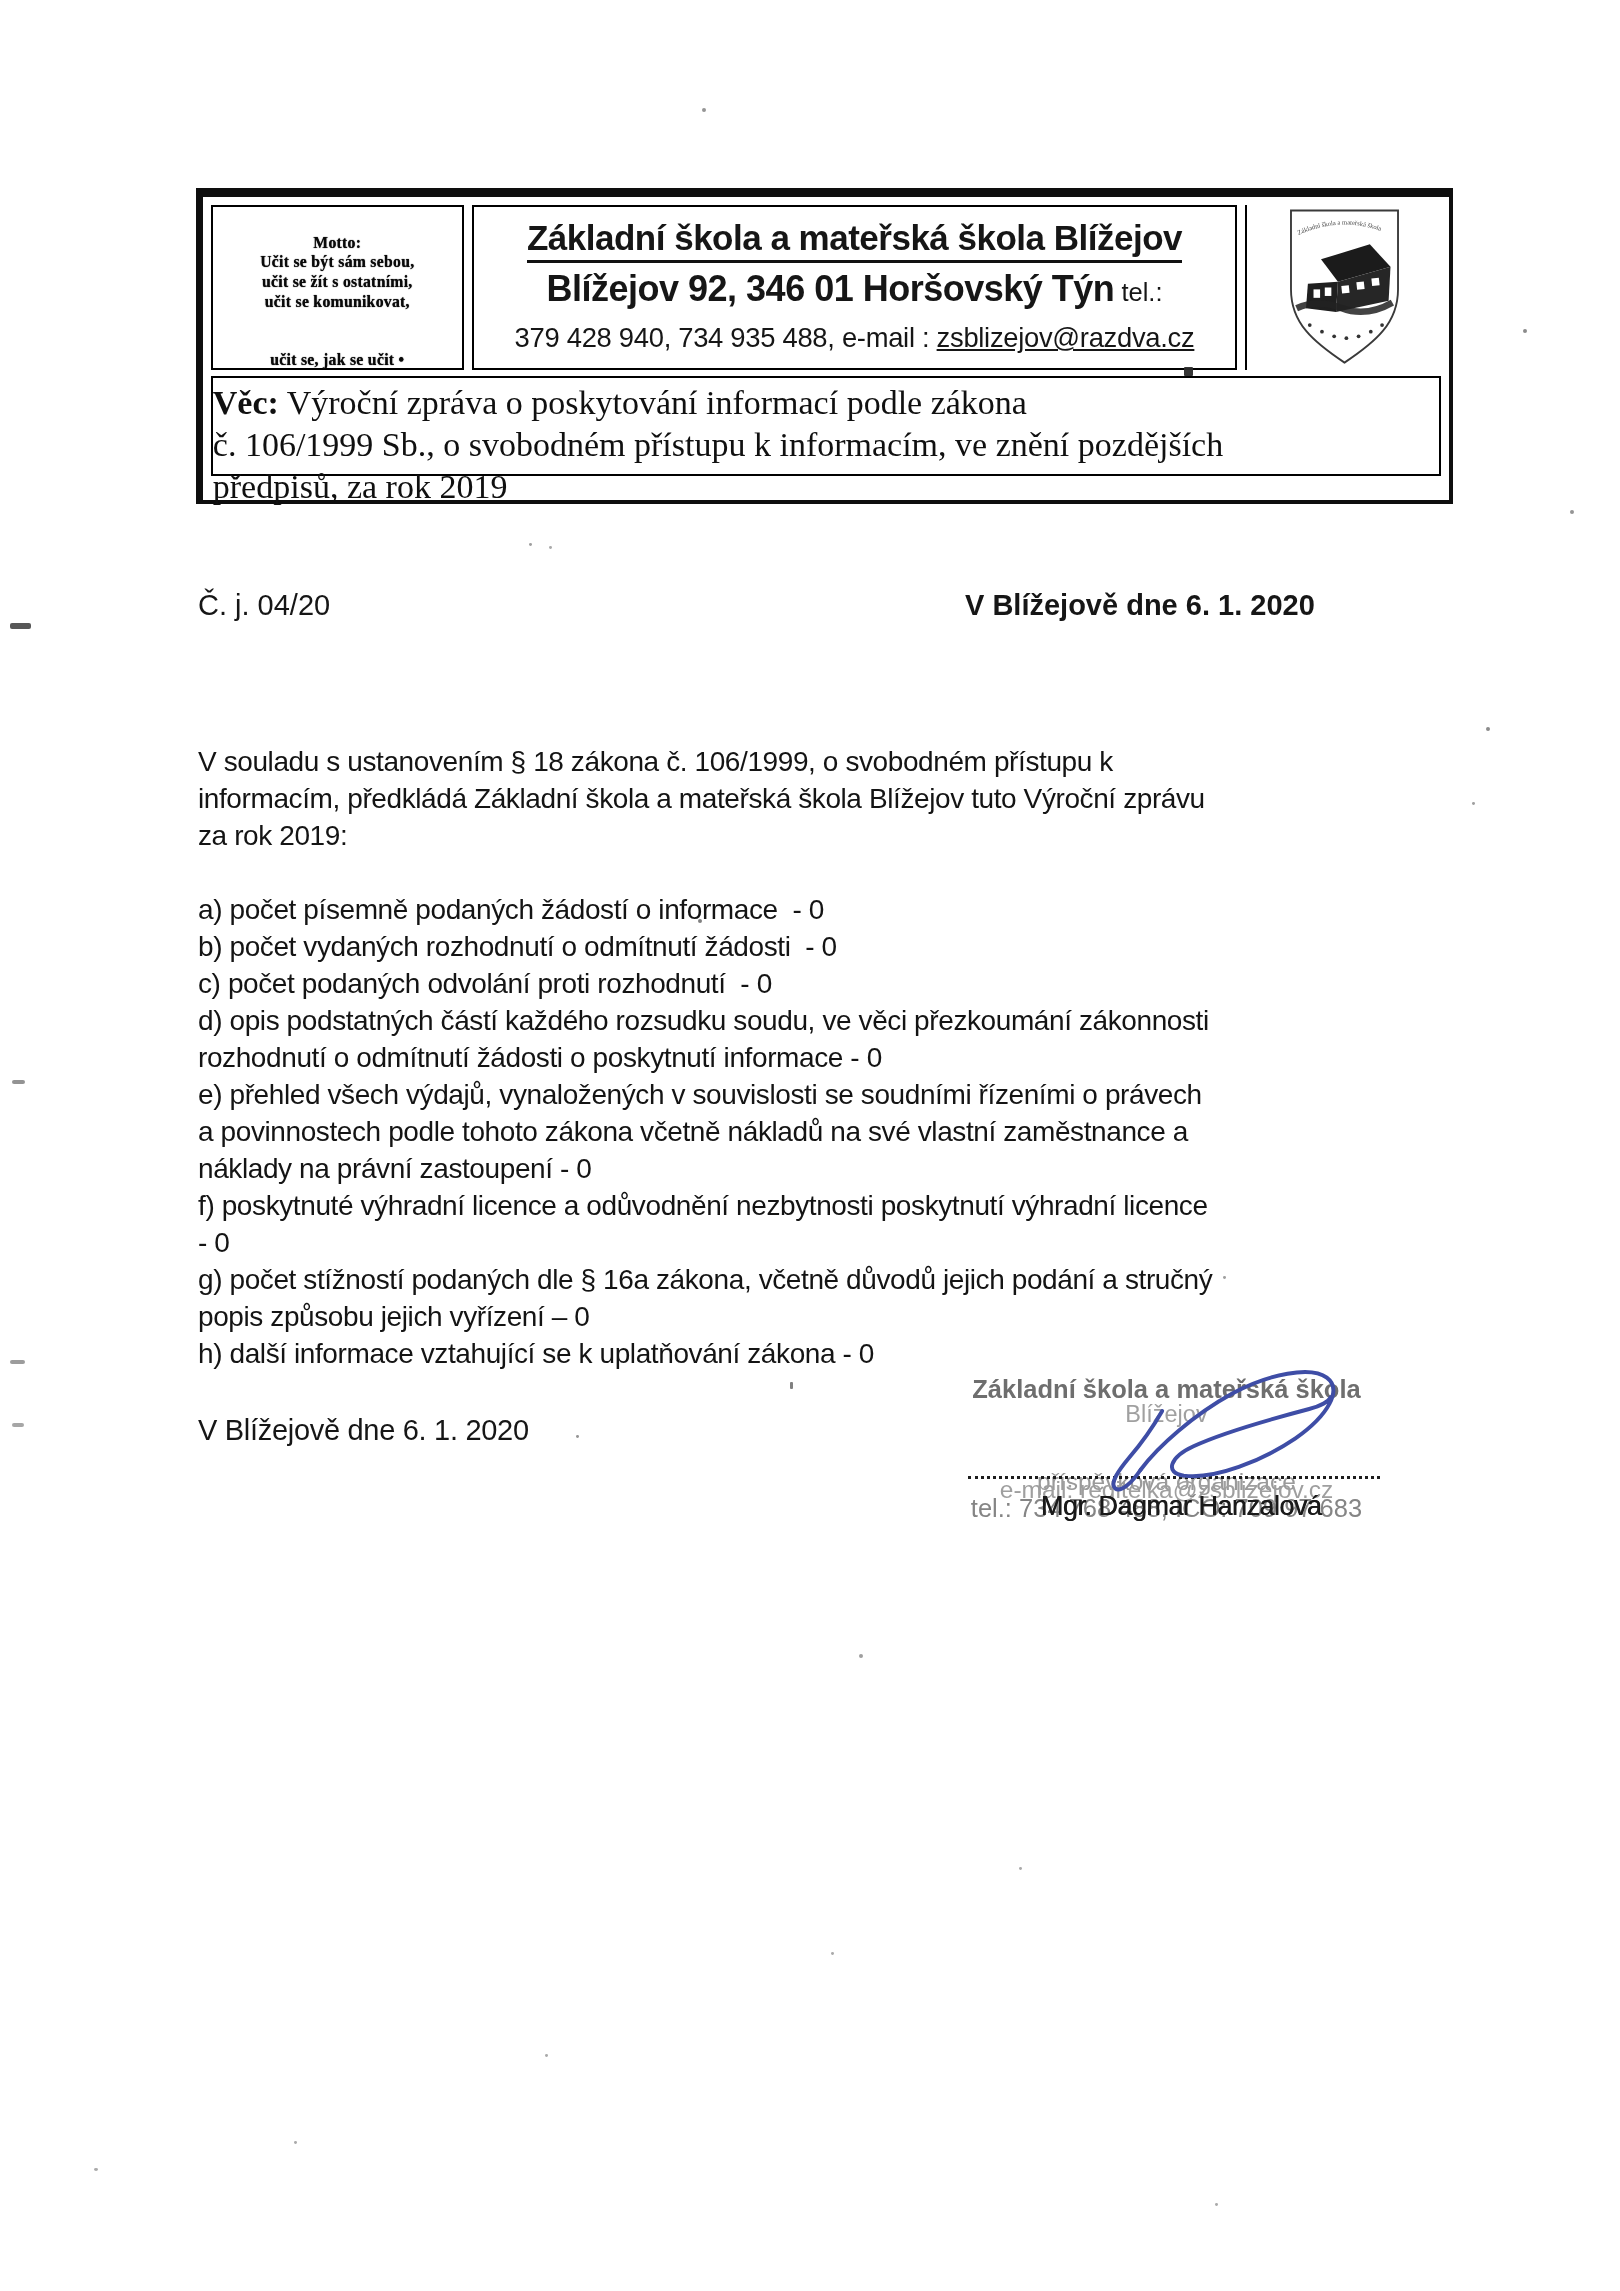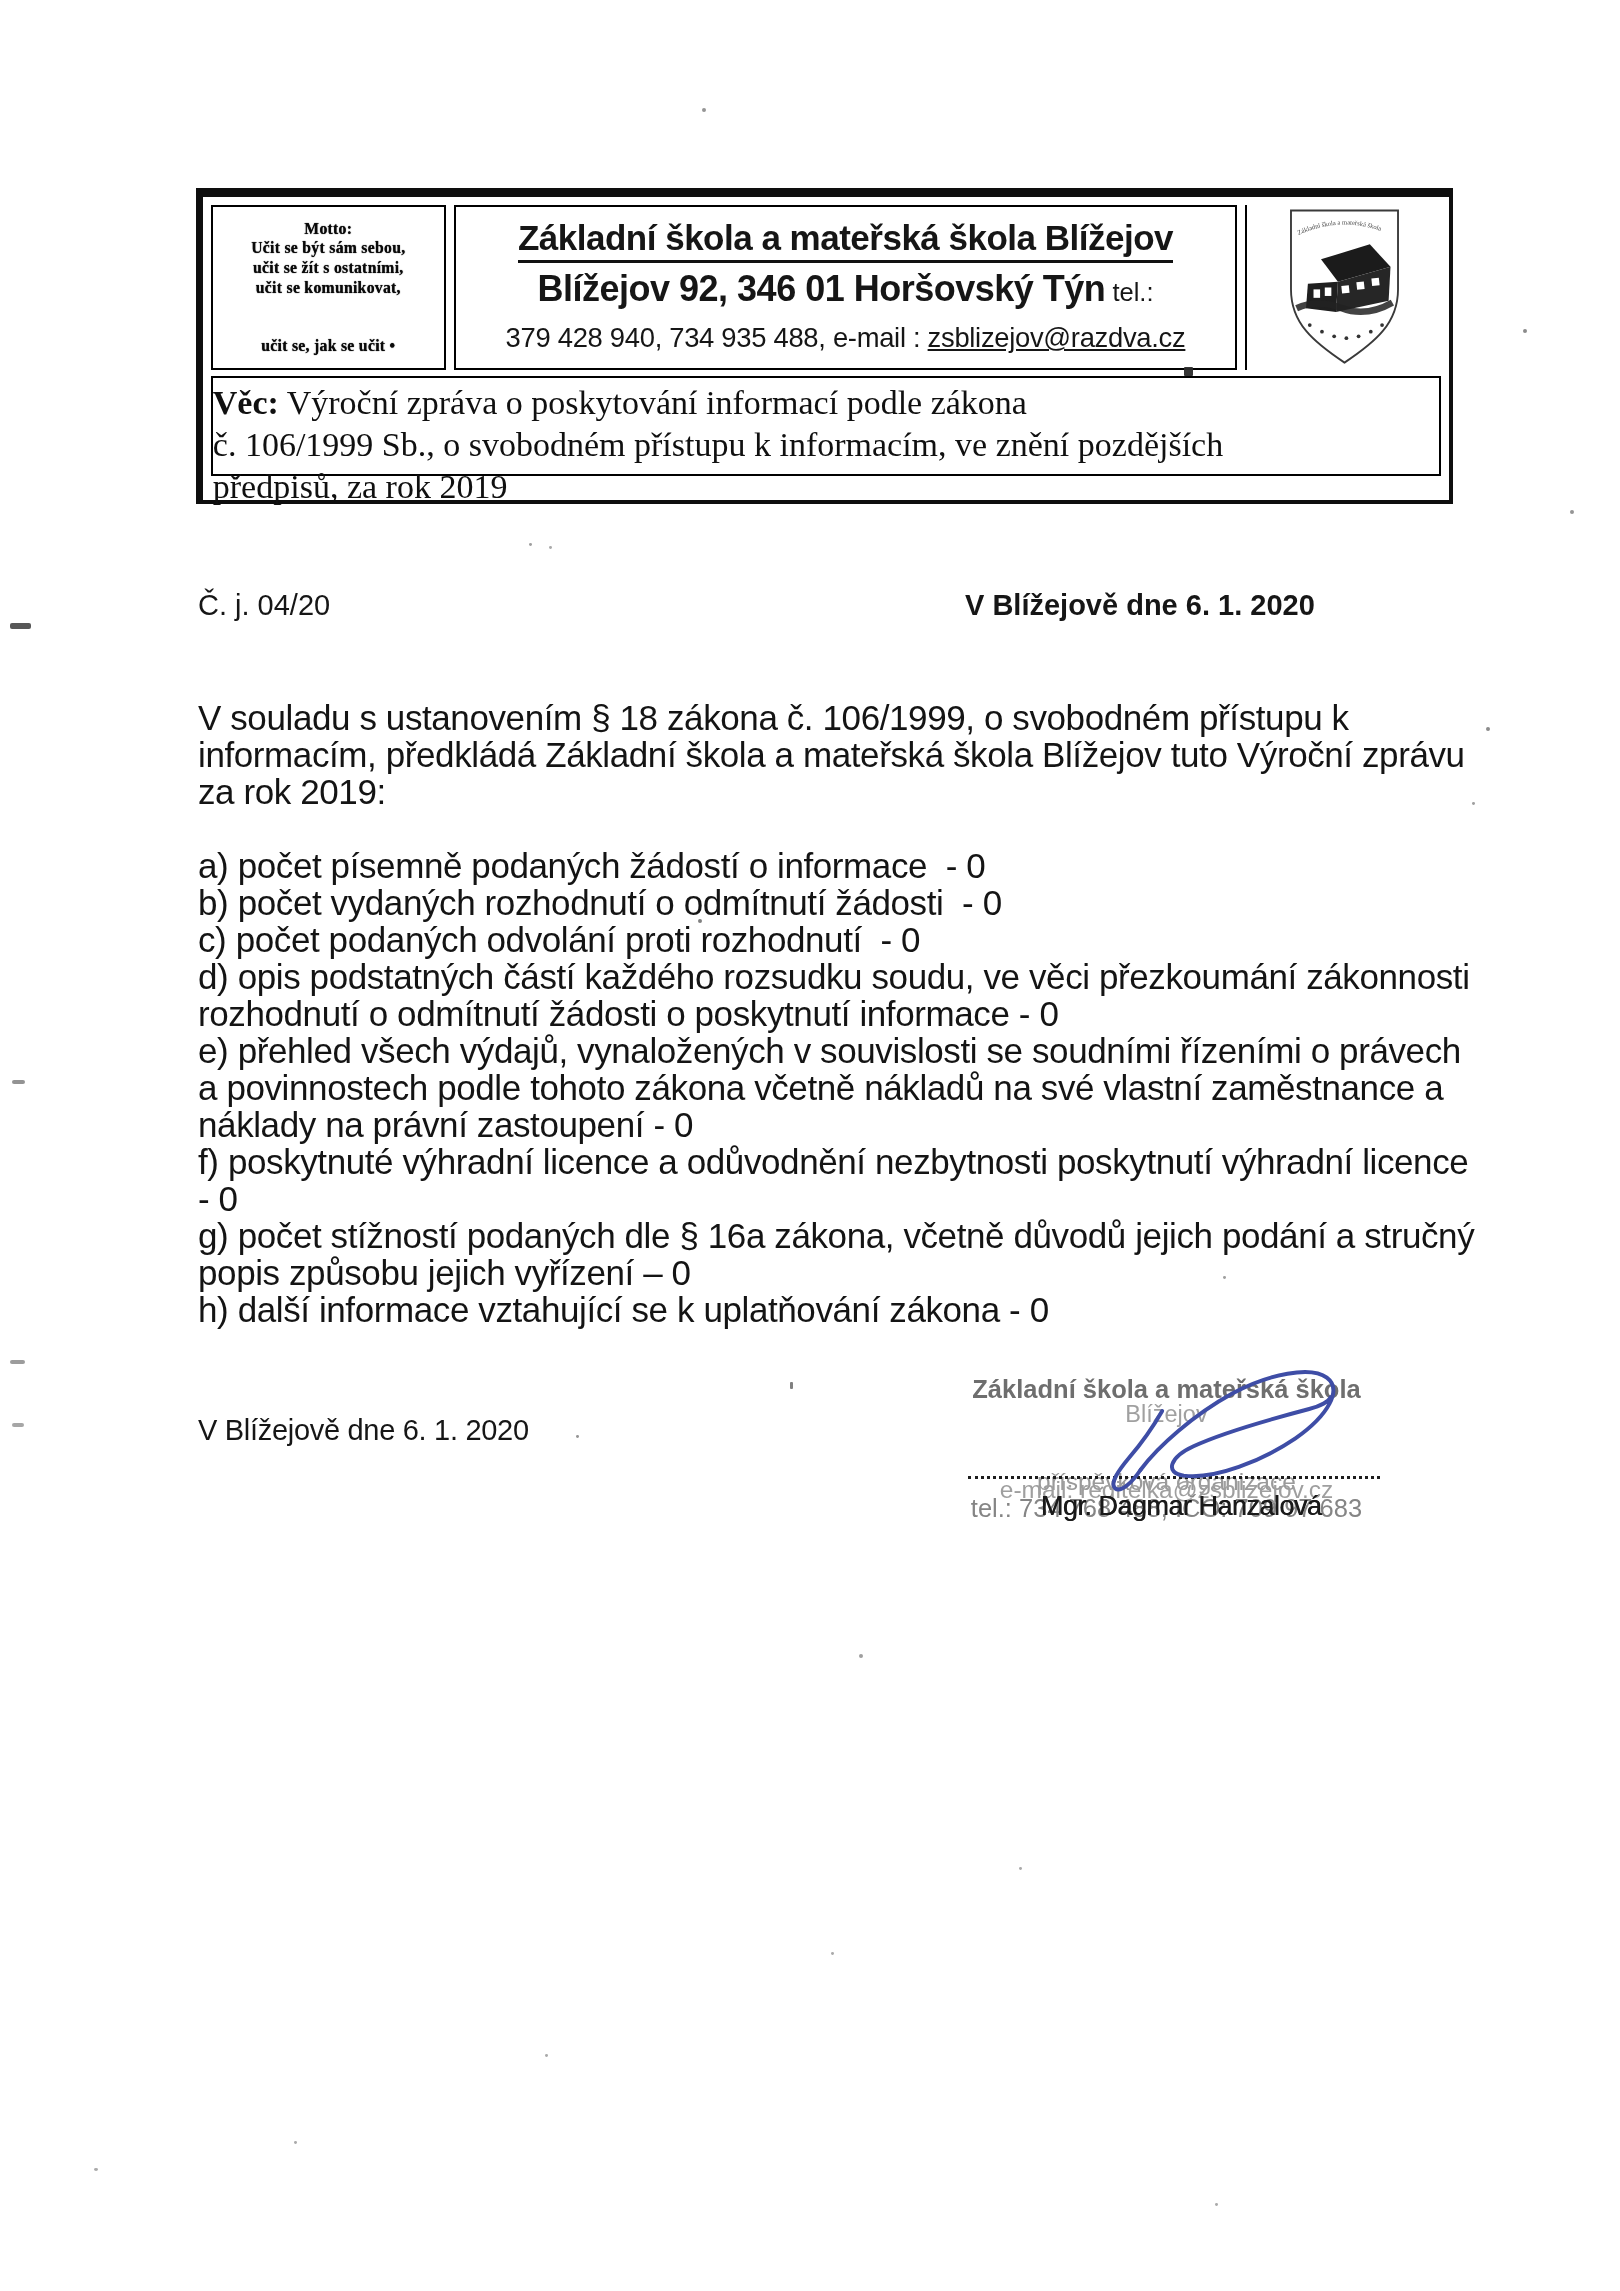--- a/index.html
+++ b/index.html
@@ -12,22 +12,22 @@
     overflow:hidden;
   }
   
   .header-box{
     position:absolute;left:196px;top:188px;width:1257px;height:316px;
     border:4.9px solid #0e0e0e;border-top-width:9.8px;border-left-width:7.8px;
     box-sizing:border-box;padding:7.8px;background:#fff;
   }
   .header-row1{display:flex;gap:7.8px;height:165px;}
   .motto-cell{
-    width:235px;border:2.9px solid #000;box-sizing:border-box;
-    text-align:center;padding-top:12px;
+    width:253px;border:2.9px solid #000;box-sizing:border-box;
+    text-align:center;padding-top:26px;
     font-family:"Liberation Serif",serif;font-weight:bold;font-size:15.7px;line-height:19.6px;
     color:#0a0a0a;letter-spacing:0.3px;
     text-shadow:0 0 1px #000;filter:blur(0.4px);
     white-space:pre-wrap;
   }
   .school-cell{
     flex:1;border:2.9px solid #000;box-sizing:border-box;
     text-align:center;padding-top:9.8px;
   }
   .school-name{
@@ -46,22 +46,22 @@
     border:2.9px solid #000;box-sizing:border-box;margin-top:5.9px;height:100px;
     font-family:"Liberation Serif",serif;font-size:34px;line-height:42px;
     padding-top:3.9px;color:#101010;
   }
   .vec-label{font-weight:bold;}
   
   .ref-number{position:absolute;left:198px;top:589px;font-weight:normal;font-size:29px;}
   .meta-date{position:absolute;left:965px;top:589px;font-weight:bold;font-size:29px;}
   
   .body-text{
-    position:absolute;left:198px;top:699px;width:1289px;
-    font-size:35px;line-height:37px;white-space:pre-wrap;letter-spacing:-0.4px;
+    position:absolute;left:198px;top:743px;width:1289px;
+    font-size:28px;line-height:37px;white-space:pre-wrap;letter-spacing:-0.4px;
     color:#141414;
   }
   
   .closing-date{position:absolute;left:198px;top:1414px;font-size:29px;letter-spacing:-0.3px;}
   
   .stamp{position:absolute;left:936px;top:1376px;width:461px;text-align:center;
     color:#8a8a8a;filter:blur(0.4px);}
   .stamp-l1{font-size:25.5px;font-weight:bold;color:#6e6e6e;line-height:26.5px;}
   .stamp-l2{font-size:23.5px;color:#a0a0a0;line-height:23.5px;}
   .stamp-l3{font-size:24.5px;color:#9a9a9a;line-height:25.5px;margin-top:43px;}

